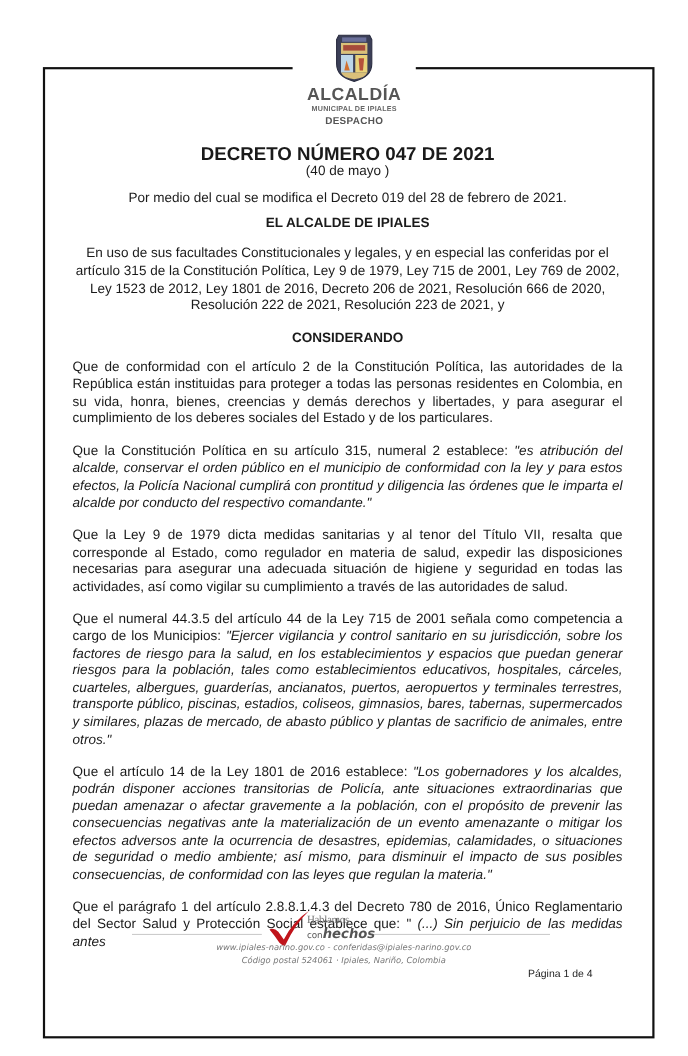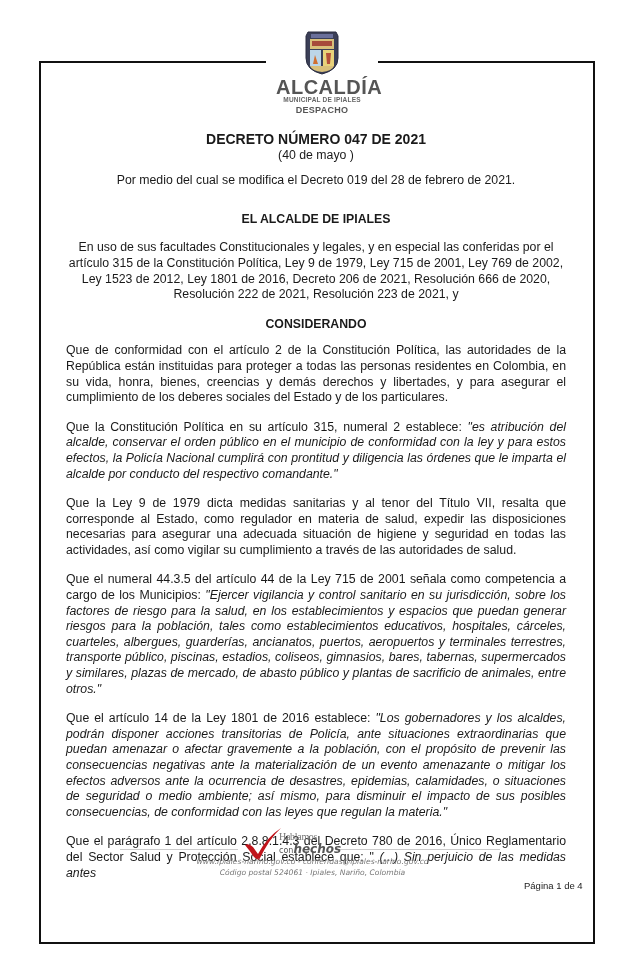--- a/index.html
+++ b/index.html
@@ -4,49 +4,49 @@
 <style>
   html, body { margin: 0; padding: 0; background: #ffffff; }
   body { width: 625px; height: 960px; position: relative; overflow: hidden;
          font-family: "Liberation Sans", sans-serif; color: #1a1a1a; }
   .frame { position: absolute; left: 39px; top: 61px; width: 552px; height: 879px;
            border: 2px solid #111; box-sizing: content-box; }
   .logo-gap { position: absolute; left: 266px; top: 56px; width: 112px; height: 12px; background: #fff; }
   .logo { position: absolute; left: 276px; top: 28px; width: 92px; text-align: center; }
   .shield { width: 40px; height: 48px; margin: 0 auto; position: relative; }
   .shield svg { display:block; }
-  .alcaldia { font-size: 20px; font-weight: bold; letter-spacing: 0.5px; color: #555; margin-top: 3px; line-height: 16px; }
+  .alcaldia { font-size: 16px; font-weight: bold; letter-spacing: 0.5px; color: #555; margin-top: 3px; line-height: 16px; }
   .municipal { font-size: 6.5px; font-weight: bold; color: #666; letter-spacing: 0.2px; line-height: 9px; }
   .despacho { font-size: 9px; font-weight: bold; color: #555; line-height: 12px; letter-spacing: 0.3px; }
 
   .content { position: absolute; left: 66px; top: 132px; width: 500px; font-size: 12.3px; line-height: 15.6px; }
   .center { text-align: center; }
-  .title { font-weight: bold; font-size: 14px; margin: 0; }
+  .title { font-weight: bold; font-size: 17px; margin: 0; }
   .subtitle { margin: 0; }
   .purpose { margin: 10px 0 0; }
-  .heading { font-weight: bold; margin: 23px 0 0; }
+  .heading { font-weight: bold; margin: 6px 0 0; }
   .facultades { margin: 13px 0 0; }
   .considerando { font-weight: bold; margin: 14px 0 0; }
   p.j { text-align: justify; margin: 14px 0 0; }
   p.j.first { margin-top: 11px; }
   em { font-style: italic; }
 
   .footer { position: absolute; left: 0; top: 825px; width: 625px; }
   .rule { position: absolute; top: 24px; height: 1px; background: #ccc; }
   .rule.l { left: 120px; width: 118px; }
   .rule.r { left: 335px; width: 165px; }
   .brand { position: absolute; left: 243px; top: 2px; width: 92px; height: 34px; }
   .check { position: absolute; left: 0; top: 0; }
   .brand-top { position: absolute; left: 36px; top: 4px; font-size: 10px; color: #777; font-family: Liberation Serif, serif; letter-spacing: -0.3px; }
   .brand-bot { position: absolute; left: 36px; top: 15px; font-size: 12px; color: #555; font-family: "DejaVu Sans", sans-serif; }
   .brand-bot small { font-size: 8px; font-style: normal; font-weight: normal; text-align: right; }
   .brand-bot b { font-style: italic; font-weight: bold; }
   .addr { position: absolute; left: 110px; top: 32px; width: 405px; text-align: center;
           font-family: "DejaVu Sans", sans-serif; font-style: italic; font-size: 7.6px; color: #777; line-height: 10.5px; }
-  .pagenum { position: absolute; left: 524px; top: 55px; font-size: 9.5px; color: #222; }
+  .pagenum { position: absolute; left: 480px; top: 55px; font-size: 9.5px; color: #222; }
 </style>
 </head>
 <body>
 
 <div class="frame"></div>
 <div class="logo-gap"></div>
 
 <div class="logo">
   <div class="shield">
     <svg width="40" height="48" viewBox="0 0 40 48">

